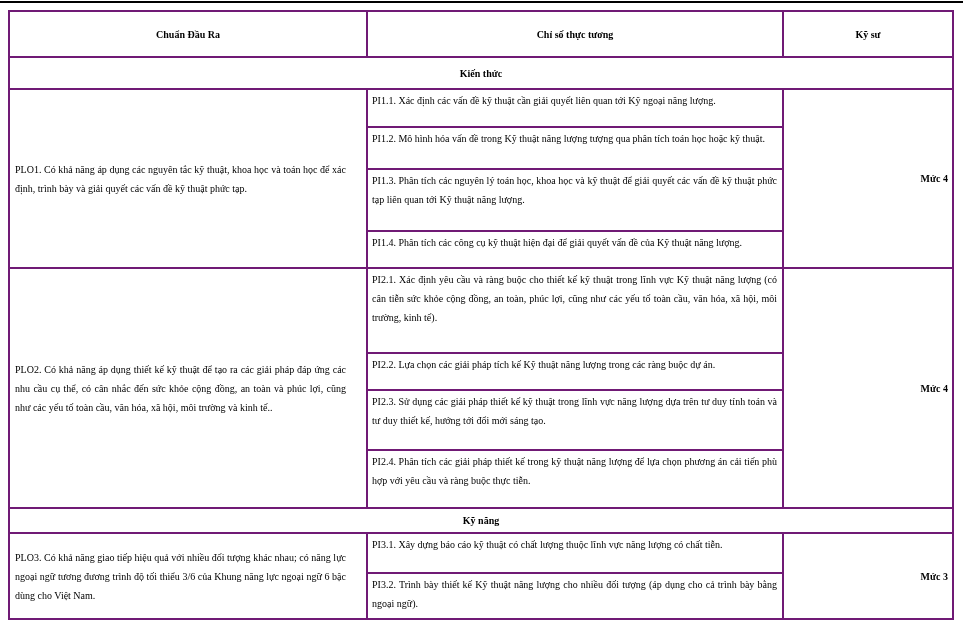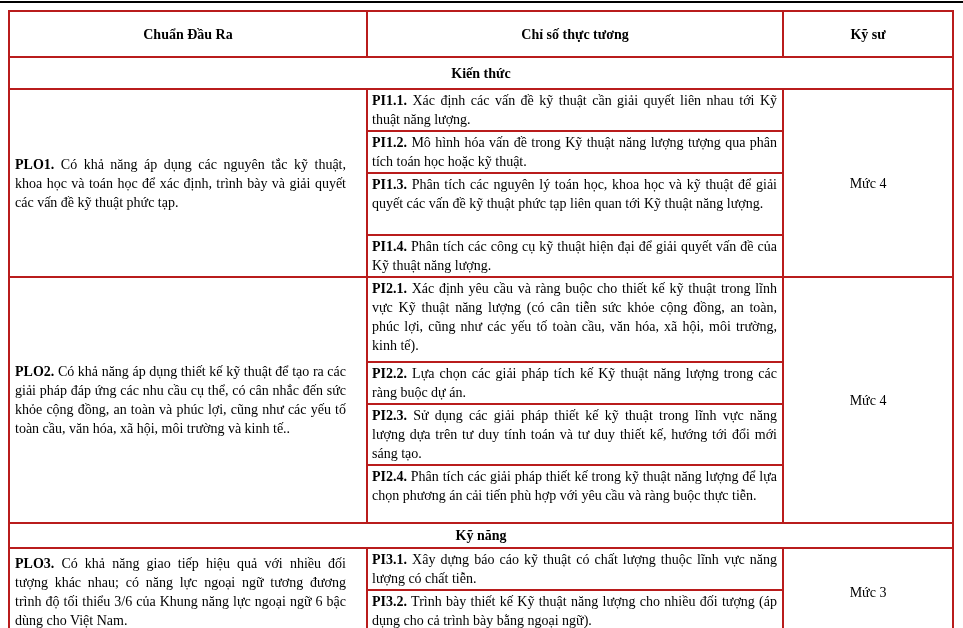--- a/index.html
+++ b/index.html
@@ -21,22 +21,22 @@
   }
   table.outcomes {
     position: absolute;
     left: 8px;
     top: 10px;
     width: 944px;
     border-collapse: collapse;
     table-layout: fixed;
   }
   table.outcomes td, table.outcomes th {
-    border: 2px solid #b91c1c;
-    font-size: 14px;
+    border: 2px solid #701a75;
+    font-size: 10px;
     line-height: 19px;
     overflow: hidden;
   }
   th.col-header {
     font-weight: bold;
     text-align: center;
     vertical-align: middle;
     padding: 2px 4px;
   }
   td.section-title {
@@ -50,24 +50,25 @@
     text-align: justify;
     padding: 2px 20px 2px 5px;
   }
   td.pi {
     vertical-align: top;
     text-align: justify;
     padding: 1px 5px 1px 4px;
   }
   td.level {
     vertical-align: middle;
-    text-align: center;
+    text-align: right;
     padding: 8px 4px;
+    font-weight: bold;
   }
-  b.lbl { font-weight: bold; }
+  b.lbl { font-weight: normal; }
 </style>
 </head>
 <body>
 
 <div class="page">
   <div class="top-rule"></div>
 
   <table class="outcomes">
     <colgroup>
       <col style="width:358px">
@@ -86,21 +87,21 @@
       <td class="section-title" colspan="3">Kiến thức</td>
     </tr>
 
     <tr style="height:38px">
       <td class="plo" rowspan="4">
         <b class="lbl">PLO1.</b>
         <span>Có khả năng áp dụng các nguyên tắc kỹ thuật, khoa học và toán học để xác định, trình bày và giải quyết các vấn đề kỹ thuật phức tạp.</span>
       </td>
       <td class="pi">
         <b class="lbl">PI1.1.</b>
-        <span>Xác định các vấn đề kỹ thuật cần giải quyết liên nhau tới Kỹ thuật năng lượng.</span>
+        <span>Xác định các vấn đề kỹ thuật cần giải quyết liên quan tới Kỹ ngoại năng lượng.</span>
       </td>
       <td class="level" rowspan="4">Mức 4</td>
     </tr>
     <tr style="height:42px">
       <td class="pi">
         <b class="lbl">PI1.2.</b>
         <span>Mô hình hóa vấn đề trong Kỹ thuật năng lượng tượng qua phân tích toán học hoặc kỹ thuật.</span>
       </td>
     </tr>
     <tr style="height:62px">

